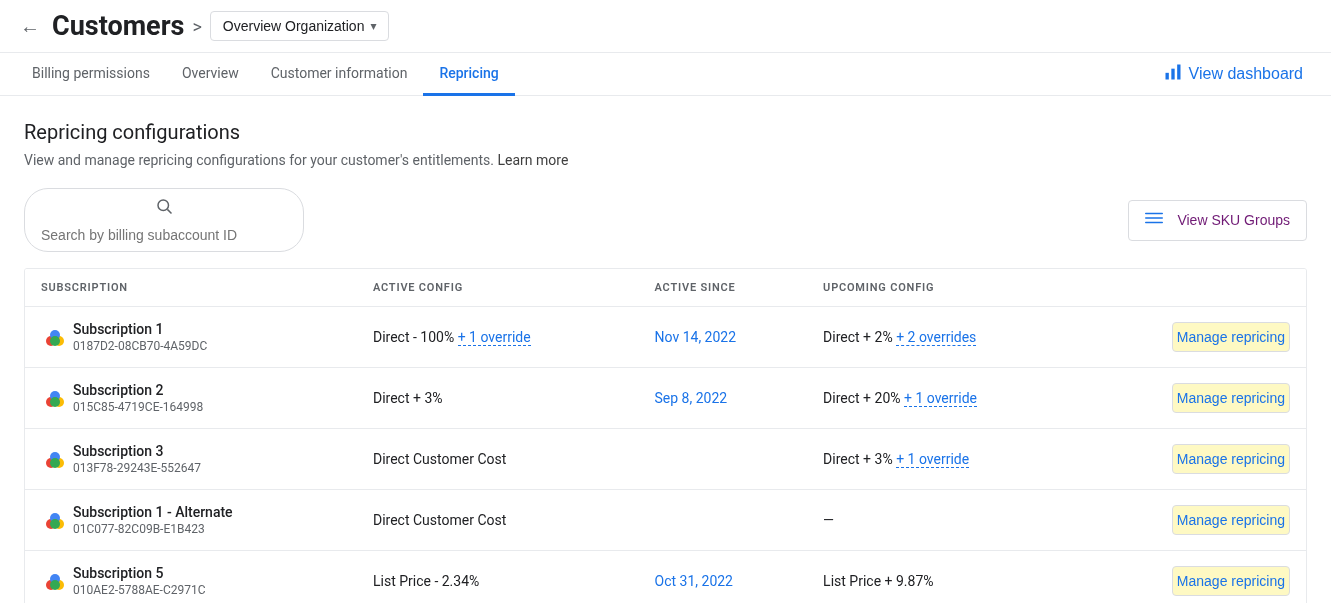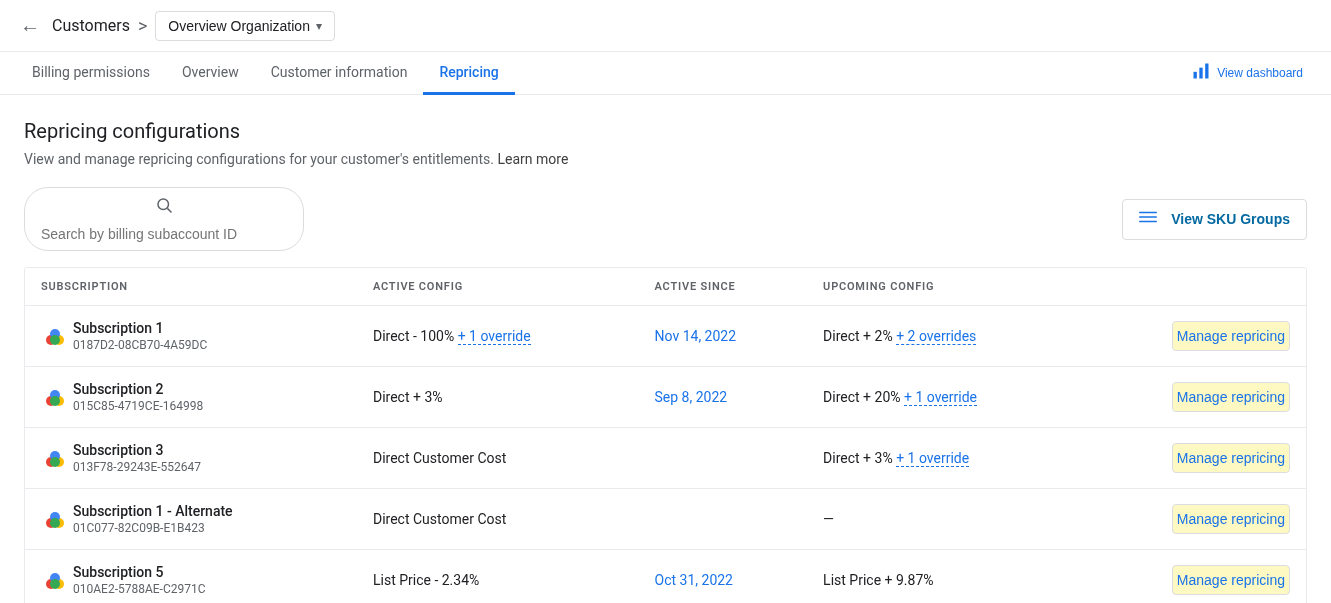--- a/index.html
+++ b/index.html
@@ -5,56 +5,56 @@
     * { box-sizing: border-box; margin: 0; padding: 0; }
     body { font-family: 'Google Sans', Roboto, Arial, sans-serif; font-size: 14px; color: #202124; background: #fff; }
 
     
     .top-bar {
       display: flex; align-items: center; padding: 10px 16px; border-bottom: 1px solid #e8eaed;
     }
     .back-btn {
       background: none; border: none; cursor: pointer; color: #5f6368; font-size: 20px; margin-right: 8px; padding: 4px;
     }
-    .page-title { font-size: 16px; font-weight: 400; color: #202124; }
+    .page-title { font-size: 27px; font-weight: 700; color: #202124; }
     .breadcrumb-sep { color: #5f6368; margin: 0 8px; font-size: 18px; }
     .org-selector {
       display: flex; align-items: center; border: 1px solid #dadce0; border-radius: 4px; padding: 6px 12px; cursor: pointer; background: #fff; gap: 6px; font-size: 14px; color: #202124;
     }
     .org-selector .chevron { color: #5f6368; font-size: 12px; }
 
     
     .tabs-bar {
       display: flex; align-items: center; border-bottom: 1px solid #e8eaed; padding: 0 16px;
     }
     .tab-item {
       padding: 12px 16px; font-size: 14px; color: #5f6368; cursor: pointer; border-bottom: 3px solid transparent; margin-bottom: -1px; white-space: nowrap;
     }
     .tab-item.active { color: #1a73e8; border-bottom-color: #1a73e8; font-weight: 500; }
     .tabs-right { margin-left: auto; display: flex; align-items: center; gap: 6px; }
     .view-dashboard-btn {
-      display: flex; align-items: center; gap: 6px; color: #1a73e8; font-size: 12px; font-weight: 500; background: none; border: none; cursor: pointer; padding: 8px 12px;
+      display: flex; align-items: center; gap: 6px; color: #1a73e8; font-size: 16px; font-weight: 500; background: none; border: none; cursor: pointer; padding: 8px 12px;
     }
     .bar-chart-icon { font-size: 18px; color: #1a73e8; }
 
     
     .main { padding: 24px 24px 0; }
     .section-title { font-size: 20px; font-weight: 400; color: #202124; margin-bottom: 8px; }
     .section-desc { font-size: 14px; color: #5f6368; margin-bottom: 20px; }
     .section-desc a { color: #404040; text-decoration: none; }
 
     
     .search-row { display: flex; align-items: center; justify-content: space-between; margin-bottom: 16px; }
     .search-box {
       display: flex; align-items: center; border: 1px solid #dadce0; border-radius: 24px; padding: 8px 16px; width: 280px; gap: 8px; flex-direction: column;
     }
     .search-box input { border: none; outline: none; font-size: 14px; color: #5f6368; width: 100%; background: transparent; }
     .search-icon { color: #5f6368; font-size: 18px; }
     .sku-groups-btn {
-      display: flex; align-items: center; gap: 14px; border: 1px solid #dadce0; border-radius: 4px; padding: 8px 16px; cursor: pointer; background: #fff; color: #0369a1; font-size: 14px; font-weight: 700;
+      display: flex; align-items: center; gap: 14px; border: 1px solid #dadce0; border-radius: 4px; padding: 8px 16px; cursor: pointer; background: #fff; color: #701a75; font-size: 14px; font-weight: 400;
     }
     .menu-icon { color: #1a73e8; font-size: 18px; }
 
     
     .table-container { border: 1px solid #e8eaed; border-radius: 3px; overflow: hidden; }
     table { width: 100%; border-collapse: collapse; }
     thead tr { background: #fff; }
     thead th {
       padding: 12px 16px; text-align: left; font-size: 11px; font-weight: 600; color: #5f6368; letter-spacing: 0.8px; text-transform: uppercase; border-bottom: 1px solid #e8eaed;
     }

